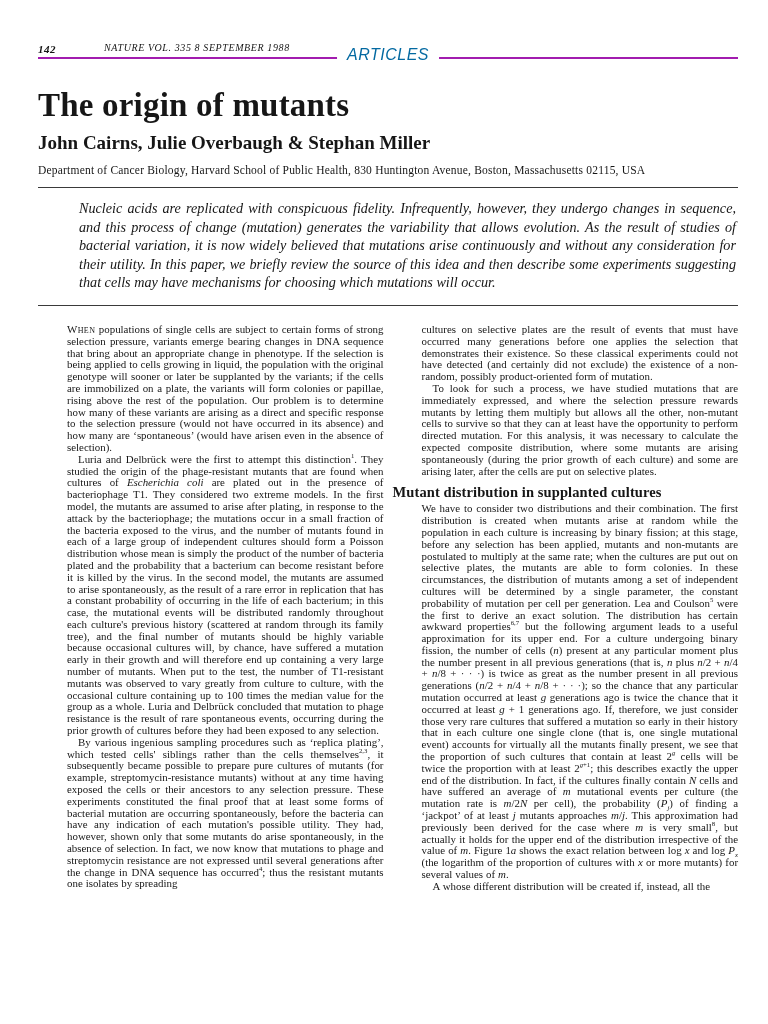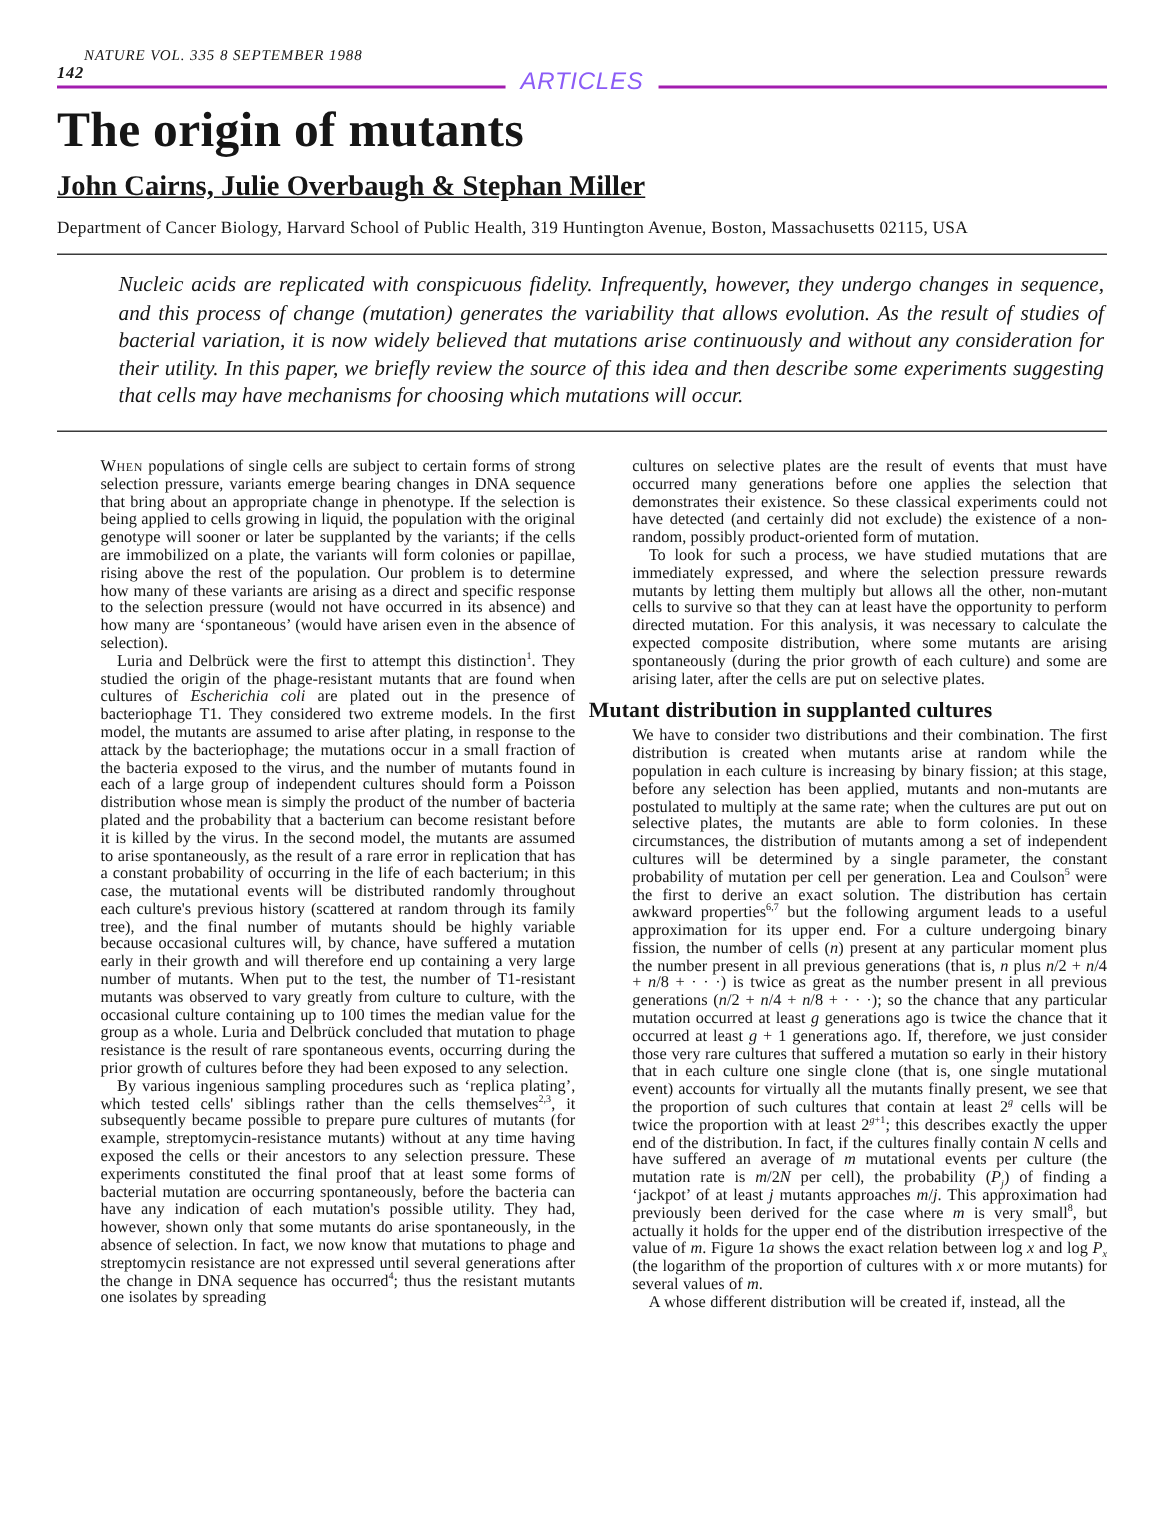--- a/index.html
+++ b/index.html
@@ -9,30 +9,30 @@
     position:relative; overflow:hidden; color:#161616;
     font-family:"Liberation Serif", serif;
     padding:42px 30px 0 38px;
   }
   
   .header-row {
     position:relative; height:17px; border-bottom:2px solid #a21caf;
     display:flex; align-items:flex-end;font-style:italic;
   }
   .page-number { font-size:11px; font-weight:bold; letter-spacing:0.5px; padding-bottom:2px; }
-  .journal-info { font-size:10px; letter-spacing:0.6px; padding-bottom:14px; }
+  .journal-info { font-size:10px; letter-spacing:0.6px; padding-bottom:4px;margin-left:48px; }
   .articles-label {
     position:absolute; left:50%; top:4px; transform:translateX(-50%);
     background:#ffffff; padding:0 10px;
     font-family:"Liberation Sans", sans-serif; font-size:16px; font-weight:400;
-    letter-spacing:0.5px; color:#8b5cf6; line-height:18px;
+    letter-spacing:0.5px; color:#0369a1; line-height:18px;
   }
   
-  .article-title { font-size:33px; font-weight:bold; letter-spacing:0.2px; margin-top:10px; line-height:36px; }
-  .article-authors { font-size:19px; font-weight:bold; margin-top:9px; line-height:22px;text-decoration:underline; }
+  .article-title { font-size:33px; font-weight:bold; letter-spacing:0.2px; margin-top:28px; line-height:36px; }
+  .article-authors { font-size:19px; font-weight:bold; margin-top:9px; line-height:22px; }
   .article-affiliation { font-size:11.5px; margin-top:10px; letter-spacing:0.2px; }
   
   .abstract {
     margin-top:11px; border-top:1.5px solid #3a3a3a; border-bottom:1.5px solid #3a3a3a;
     padding:11px 2px 13px 2px;
   }
   .abstract p {
     font-style:italic; font-size:14.2px; line-height:18.6px; text-align:justify;margin-left:39px;
   }
   
@@ -60,21 +60,21 @@
   <div class="header-row">
     <span class="page-number">142</span>
     <span class="articles-label">ARTICLES</span>
     <span class="journal-info">NATURE VOL. 335 8 SEPTEMBER 1988</span>
   </div>
 
   <h1 class="article-title">The origin of mutants</h1>
 
   <h2 class="article-authors">John Cairns, Julie Overbaugh &amp; Stephan Miller</h2>
 
-  <div class="article-affiliation">Department of Cancer Biology, Harvard School of Public Health, 319 Huntington Avenue, Boston, Massachusetts 02115, USA</div>
+  <div class="article-affiliation">Department of Cancer Biology, Harvard School of Public Health, 830 Huntington Avenue, Boston, Massachusetts 02115, USA</div>
 
   <section class="abstract">
     <p>Nucleic acids are replicated with conspicuous fidelity. Infrequently, however, they undergo changes in sequence, and this process of change (mutation) generates the variability that allows evolution. As the result of studies of bacterial variation, it is now widely believed that mutations arise continuously and without any consideration for their utility. In this paper, we briefly review the source of this idea and then describe some experiments suggesting that cells may have mechanisms for choosing which mutations will occur.</p>
   </section>
 
   <main class="columns">
 
     <div class="col">
       <p><span class="smallcaps">When</span> populations of single cells are subject to certain forms of strong selection pressure, variants emerge bearing changes in DNA sequence that bring about an appropriate change in phenotype. If the selection is being applied to cells growing in liquid, the population with the original genotype will sooner or later be supplanted by the variants; if the cells are immobilized on a plate, the variants will form colonies or papillae, rising above the rest of the population. Our problem is to determine how many of these variants are arising as a direct and specific response to the selection pressure (would not have occurred in its absence) and how many are ‘spontaneous’ (would have arisen even in the absence of selection).</p>
       <p class="indent">Luria and Delbrück were the first to attempt this distinction<sup>1</sup>. They studied the origin of the phage-resistant mutants that are found when cultures of <i>Escherichia coli</i> are plated out in the presence of bacteriophage T1. They considered two extreme models. In the first model, the mutants are assumed to arise after plating, in response to the attack by the bacteriophage; the mutations occur in a small fraction of the bacteria exposed to the virus, and the number of mutants found in each of a large group of independent cultures should form a Poisson distribution whose mean is simply the product of the number of bacteria plated and the probability that a bacterium can become resistant before it is killed by the virus. In the second model, the mutants are assumed to arise spontaneously, as the result of a rare error in replication that has a constant probability of occurring in the life of each bacterium; in this case, the mutational events will be distributed randomly throughout each culture's previous history (scattered at random through its family tree), and the final number of mutants should be highly variable because occasional cultures will, by chance, have suffered a mutation early in their growth and will therefore end up containing a very large number of mutants. When put to the test, the number of T1-resistant mutants was observed to vary greatly from culture to culture, with the occasional culture containing up to 100 times the median value for the group as a whole. Luria and Delbrück concluded that mutation to phage resistance is the result of rare spontaneous events, occurring during the prior growth of cultures before they had been exposed to any selection.</p>

